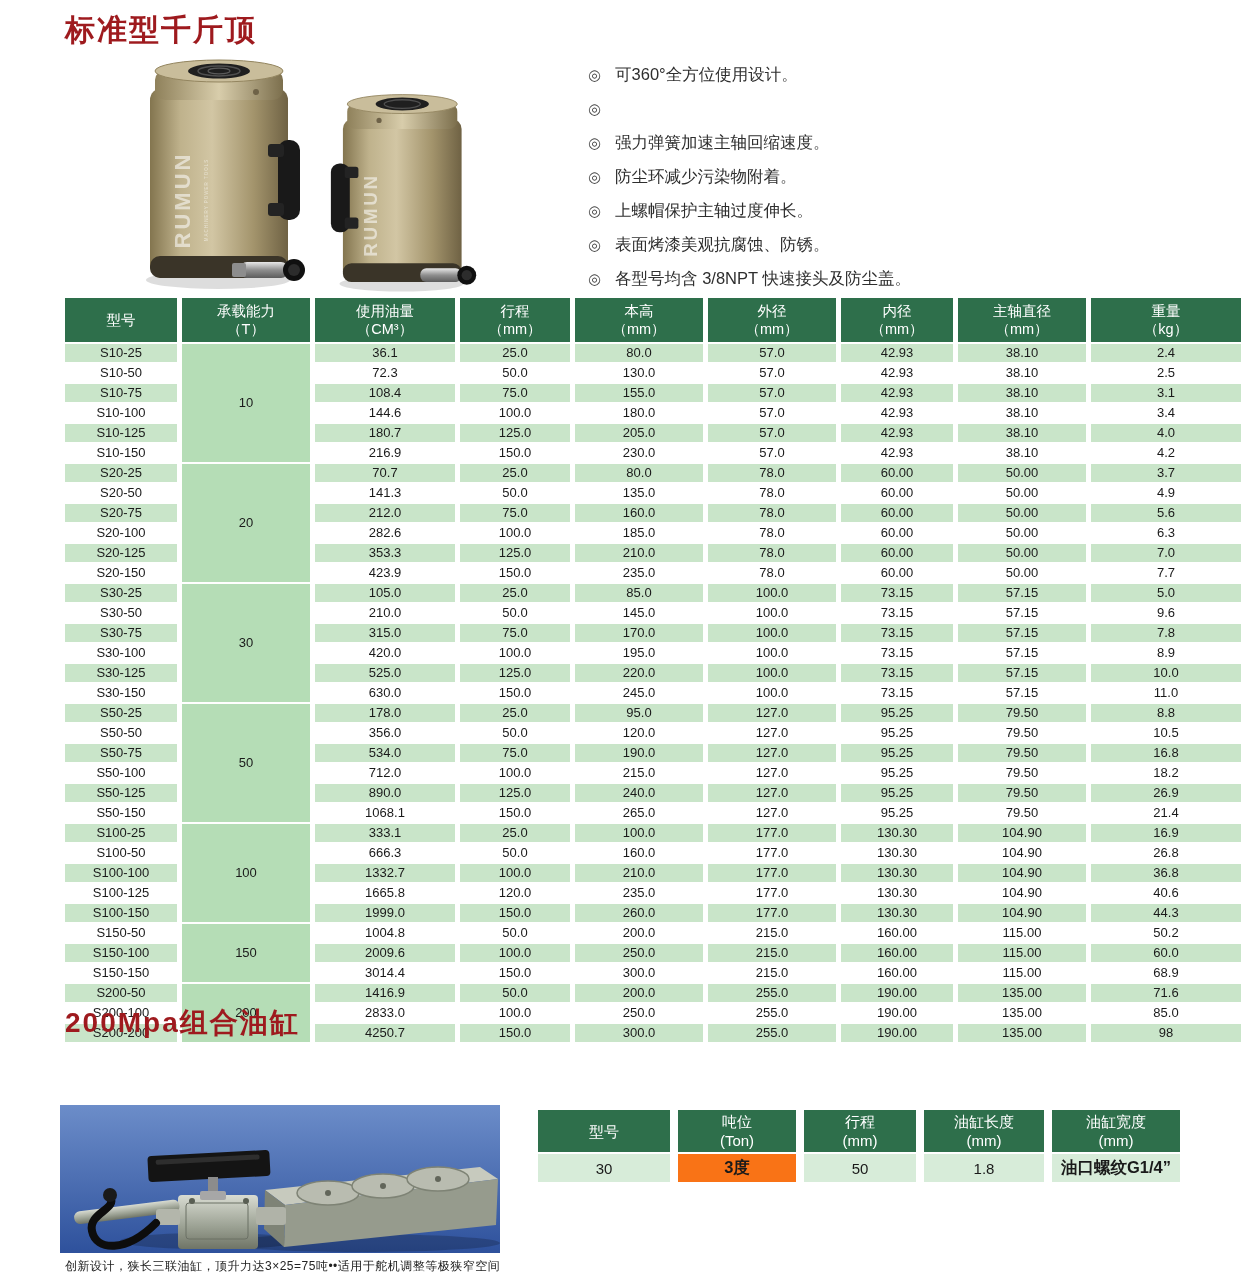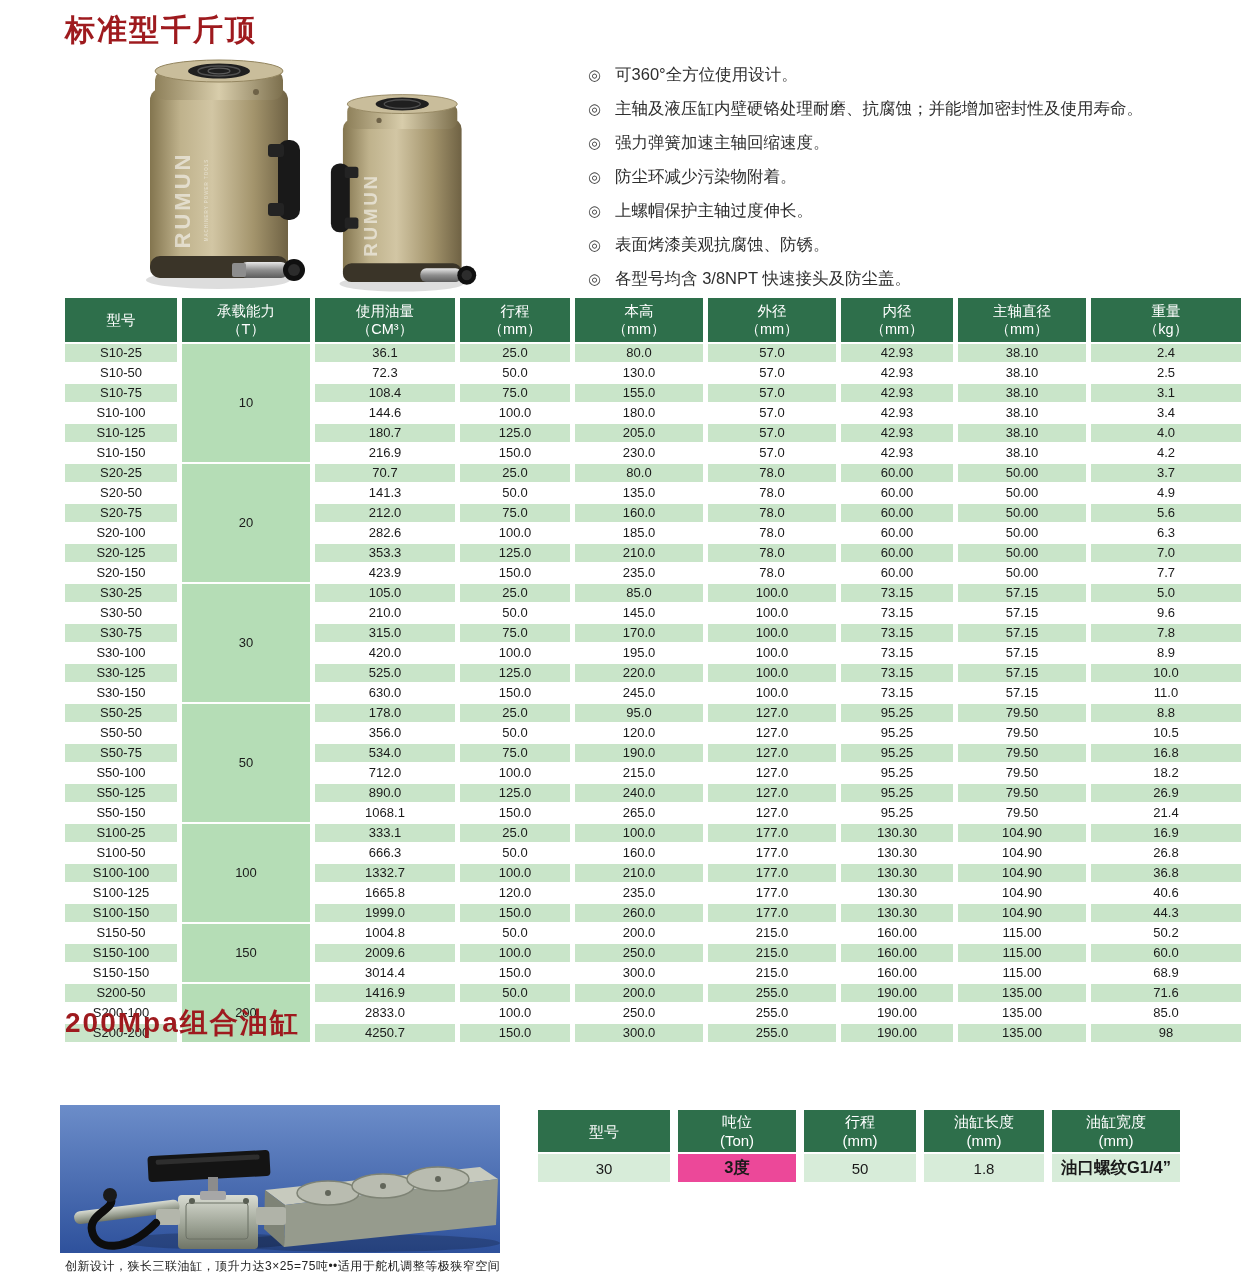--- a/index.html
+++ b/index.html
@@ -40,21 +40,21 @@
   tr.g td.cell{background:var(--rowgreen);}
   tr.w td.cell{background:transparent;}
   td.capacity-cell{background:var(--capgreen);font-size:14px;}
 
   
   .combo-wrap{left:530px;top:1108px;}
   table.combo{border-collapse:separate;border-spacing:8px 2px;table-layout:fixed;width:658px;}
   table.combo td{text-align:center;vertical-align:middle;padding:0;}
   td.combo-head{background:var(--hgreen);color:#fff;font-size:15px;line-height:19px;}
   td.combo-val{background:var(--combogreen);font-size:15px;}
-  td.combo-val.white{background:#ec4899;}
+  td.combo-val.white{background:#f97316;}
   td.combo-val.strong{font-weight:bold;font-size:16.5px;}
   tr.combo-r1 td{height:42px;}
   tr.combo-r2 td{height:28px;}
   tr.combo-r3 td{height:40px;}
   tr.combo-r4 td{height:28px;}
 
   .footer-note{left:65px;top:1258px;font-size:12px;color:#222;letter-spacing:0.5px;}
 </style>
 </head>
 <body>
@@ -124,21 +124,20 @@
   </svg>
 </div>
 
 <div class="abs features">
   <div class="feature">
       <span class="bullet">◎</span>
       <span>可360°全方位使用设计。</span>
     </div>
   <div class="feature">
       <span class="bullet">◎</span>
-      <span>主轴及液压缸内壁硬铬处理耐磨、抗腐蚀；并能增加密封性及使用寿命。</span>
     </div>
   <div class="feature">
       <span class="bullet">◎</span>
       <span>强力弹簧加速主轴回缩速度。</span>
     </div>
   <div class="feature">
       <span class="bullet">◎</span>
       <span>防尘环减少污染物附着。</span>
     </div>
   <div class="feature">

